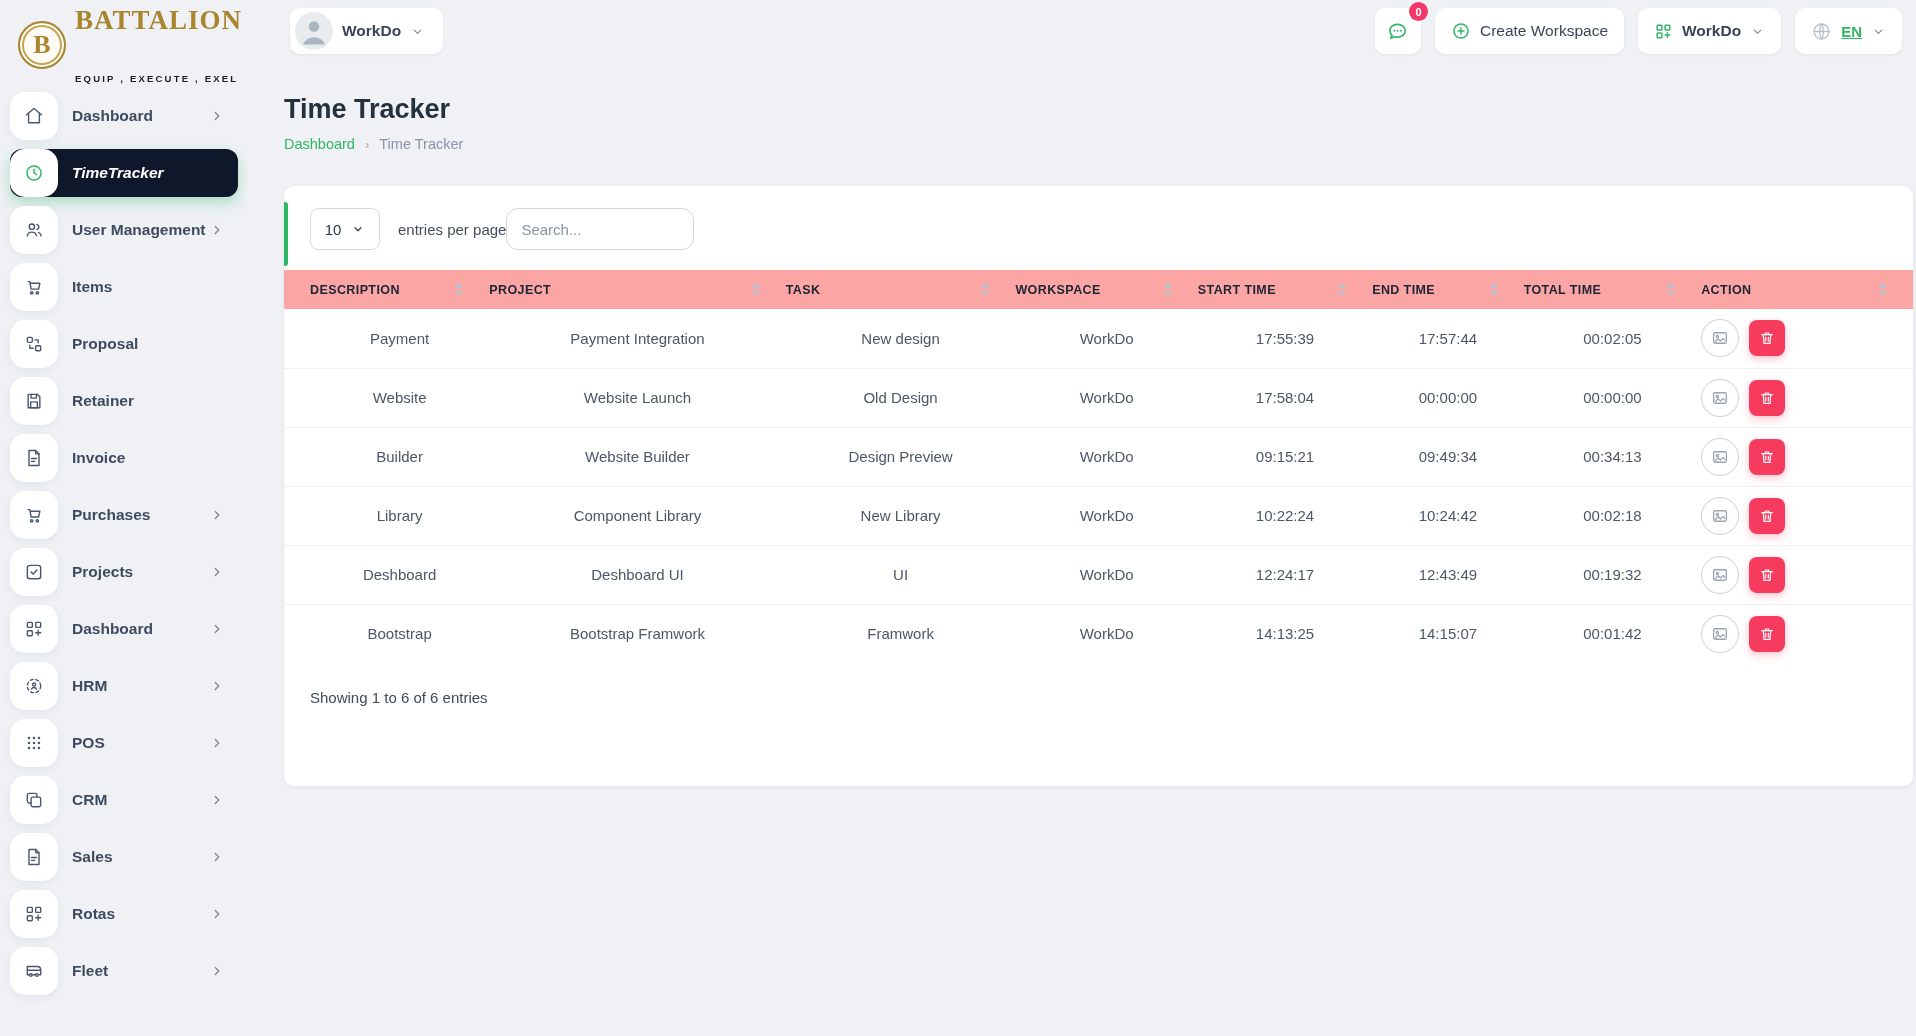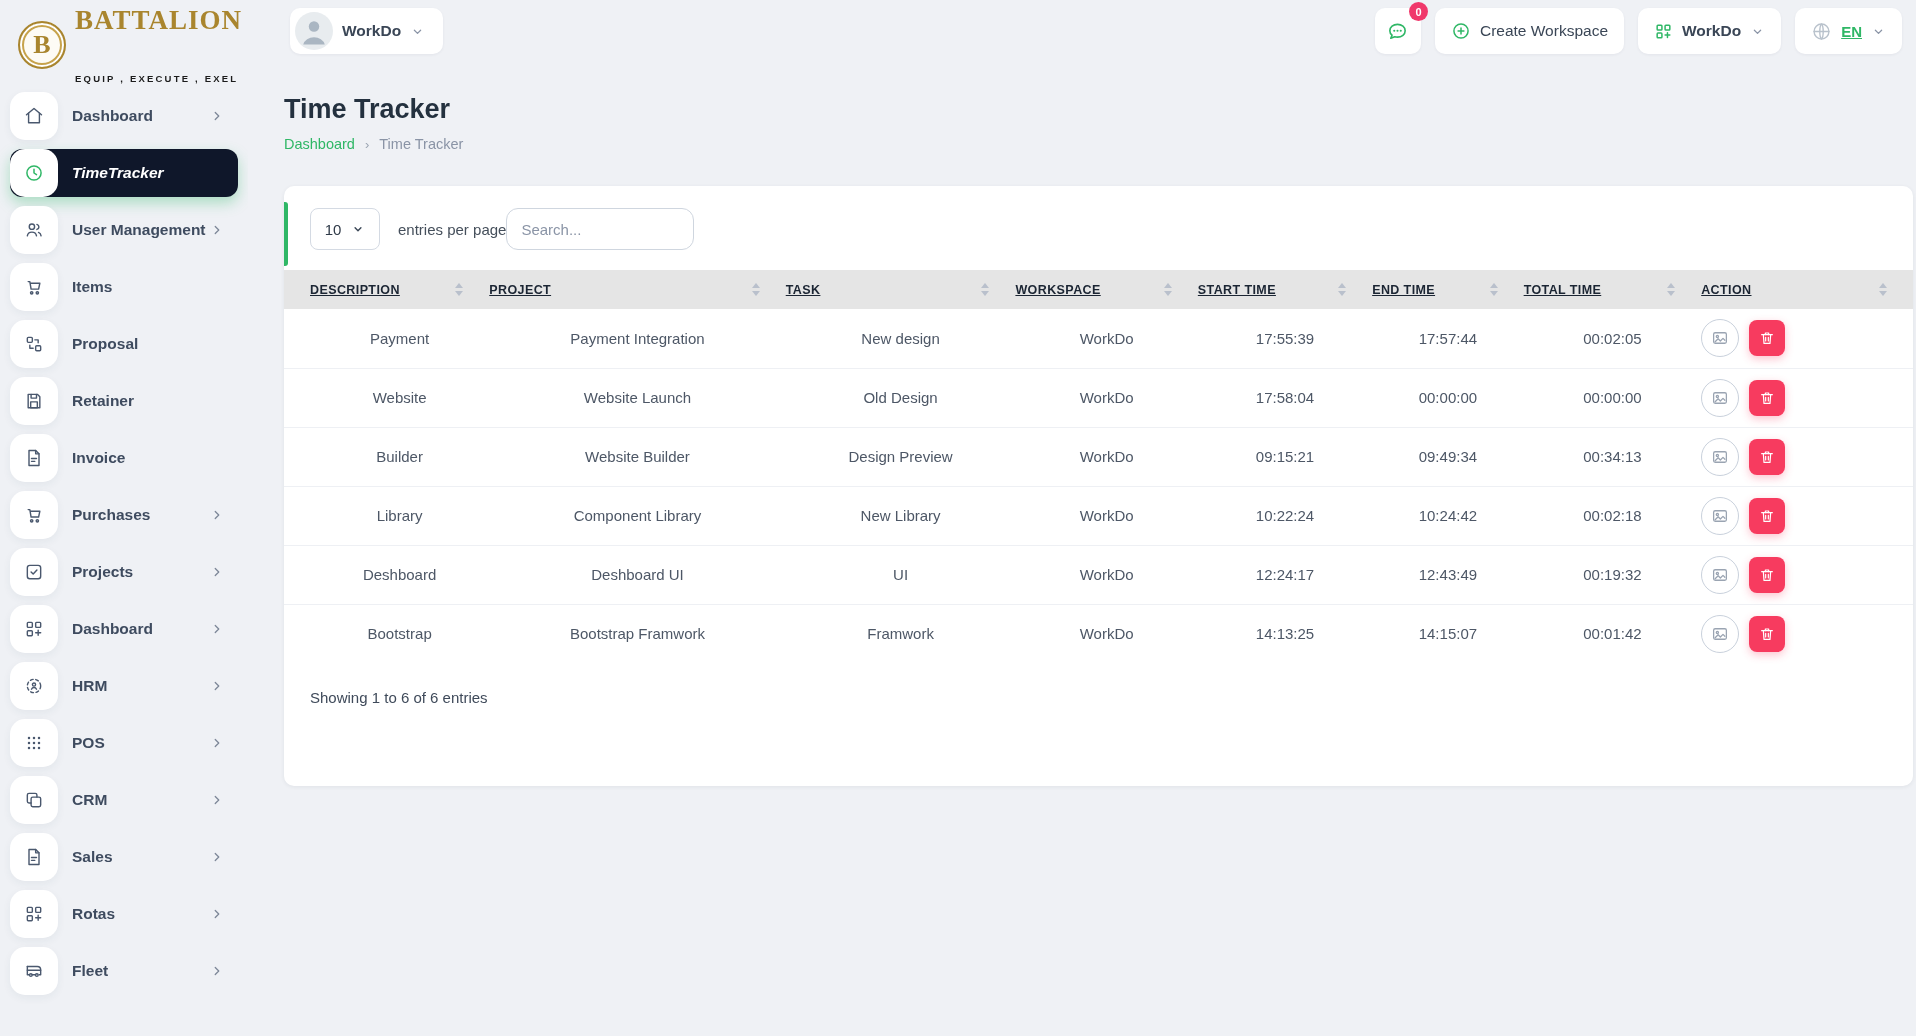--- a/index.html
+++ b/index.html
@@ -94,21 +94,21 @@
   }
   .entries-label { font-size:15px; color:#454f5b; }
   .search-input {
     width:188px; height:42px; border:1px solid #cfd6df; border-radius:12px;
     padding:0 14px; font-size:15px; color:#2f3a48; outline:none; background:#fff;
     font-family:"Liberation Sans", sans-serif;
   }
   .search-input::placeholder { color:#8a94a6; }
 
   table { width:100%; border-collapse:collapse; table-layout:fixed; }
-  thead th { background:#e5e5e5; height:39px; font-size:12.5px; font-weight:700; color:#1b2533; letter-spacing:.4px; cursor:pointer;text-decoration:underline; }
+  thead th { background:#fca5a5; height:39px; font-size:12.5px; font-weight:700; color:#1b2533; letter-spacing:.4px; cursor:pointer; }
   .th-inner { display:flex; align-items:center; justify-content:space-between; padding-right:26px; }
   th:first-child .th-inner, td:first-child { padding-left:26px; }
   .sort { display:flex; flex-direction:column; gap:3px; }
   .sort i { display:block; width:0; height:0; border-left:4px solid transparent; border-right:4px solid transparent; }
   .sort .up { border-bottom:5px solid #b9c0cc; }
   .sort .dn { border-top:5px solid #b9c0cc; }
   tbody td { height:59px; border-top:1px solid #eef0f4; font-size:15px; color:#4d5766; text-align:center; }
   tbody tr:first-child td { border-top:none; }
   th { text-align:left; }
   col.c-desc{width:12.6%} col.c-proj{width:18.2%} col.c-task{width:14.1%} col.c-ws{width:11.2%}

